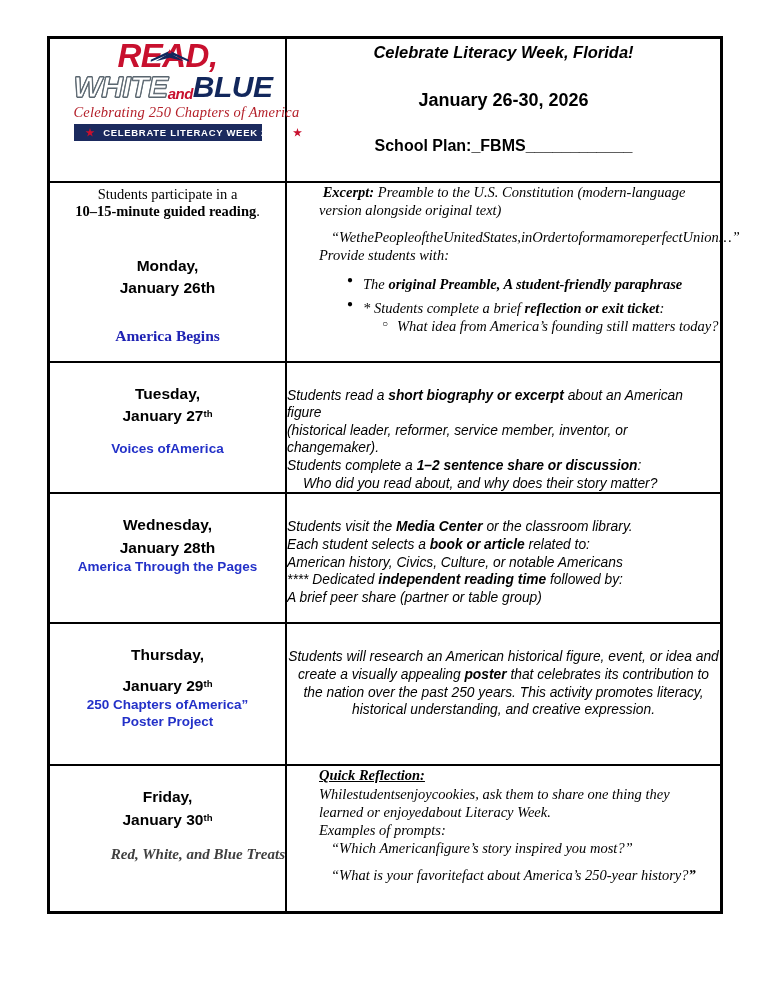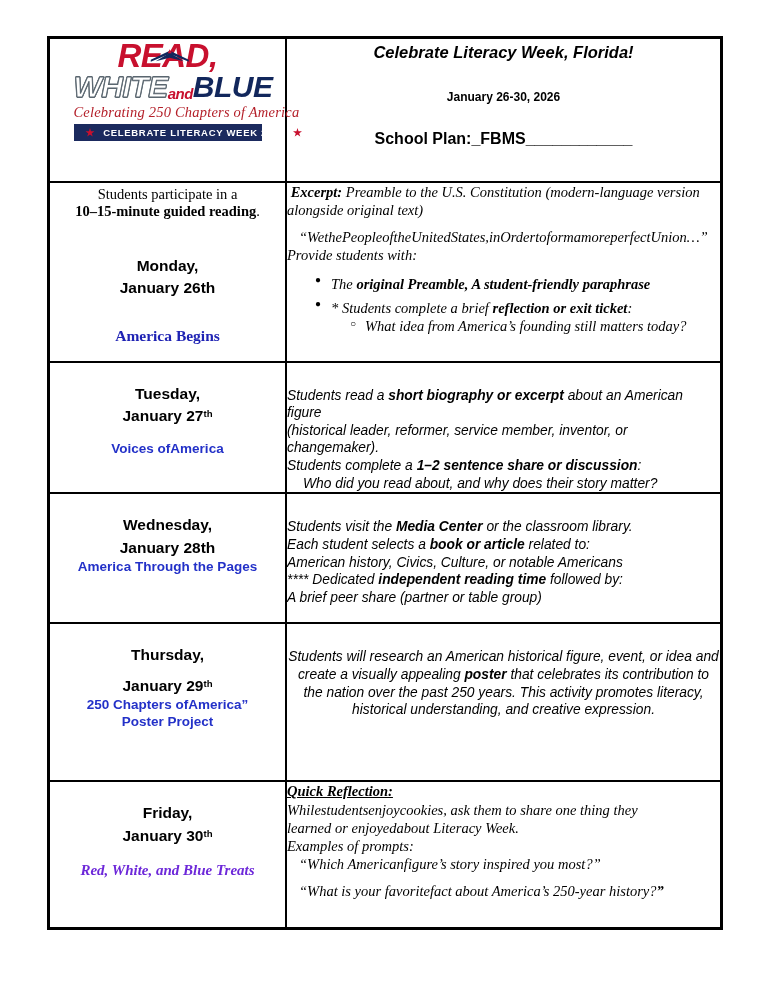--- a/index.html
+++ b/index.html
@@ -131,21 +131,21 @@
   .title-main {
     text-align: center;
     font-weight: bold;
     font-style: italic;
     font-size: 16.5px;
     margin: 4px 0 0 0;
   }
   .title-dates {
     text-align: center;
     font-weight: bold;
-    font-size: 12px;
+    font-size: 18px;
     margin: 28px 0 0 0;
   }
   .title-school {
     text-align: center;
     font-weight: bold;
     font-size: 16px;
     margin: 26px 0 0 0;
   }
 
   
@@ -174,40 +174,42 @@
     font-size: 13.5px;
     color: #2331c8;
     line-height: 1.25;
     margin: 0;
   }
   .day-theme.serif-theme {
     font-family: "Liberation Serif", serif;
     font-style: italic;
     font-weight: bold;
     font-size: 15px;
-    color: #6d28d9;
+    color: #404040;
+    text-align: right;
   }
   .day-theme.serif-plain {
     font-family: "Liberation Serif", serif;
     font-weight: bold;
     font-size: 15.5px;
     color: #1f23b4;
     font-style: normal;
   }
   sup { font-size: 0.62em; vertical-align: 0.45em; text-align: right; }
 
   
   .content-cell {
     padding: 8px 10px 8px 10px;
   }
   .c-serif {
     font-family: "Liberation Serif", serif;
     font-style: italic;
     font-size: 14.5px;
     line-height: 1.25;
+    padding-left: 32px;
   }
   .c-sans {
     font-family: "Liberation Sans", sans-serif;
     font-style: italic;
     font-size: 13.8px;
     line-height: 1.28;
     margin-top: 24px;
   }
   .c-serif b, .c-sans b { font-weight: bold; }
   .p { margin: 0; }
@@ -247,21 +249,21 @@
     position: absolute;
     left: -15px;
     top: 0px;
     font-size: 10px;
   }
 
   .center-block { text-align: center; }
   .row-monday   .day-cell { height: 180px; }
   .row-tuesday  .day-cell { height: 124px; }
   .row-wed      .day-cell { height: 130px; }
-  .row-thu      .day-cell { height: 158px; }
+  .row-thu      .day-cell { height: 142px; }
   .row-fri      .day-cell { height: 147px; }
 
   .spacer-top { height: 34px; }
   .spacer-top-sm { height: 20px; }
   .spacer-mid { height: 26px; }
   .spacer-mid-sm { height: 14px; }
   .underline-u { text-decoration: underline; }
 </style>
 </head>
 <body>

